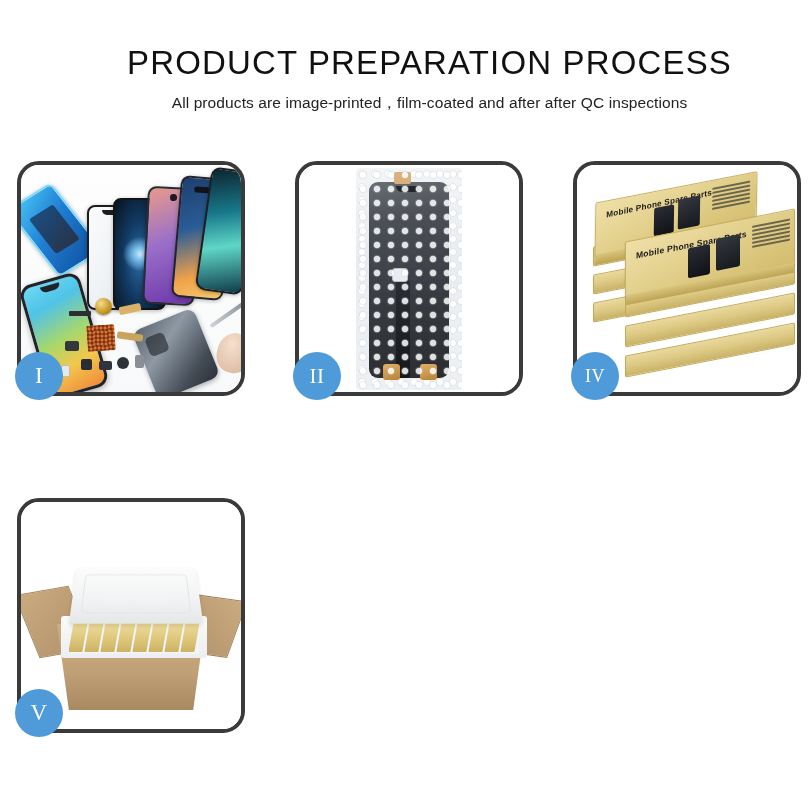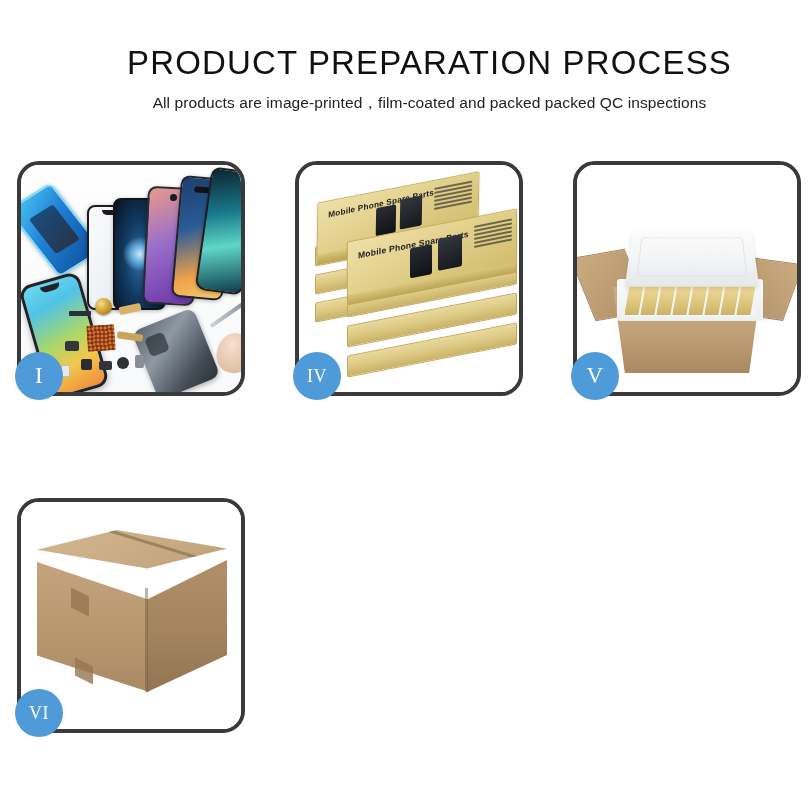--- a/index.html
+++ b/index.html
@@ -427,21 +427,21 @@
   .bx-tape-b { position:absolute; left:38px; top:132px; width:18px; height:18px; background:rgba(150,118,80,.8); transform: skewY(27deg); border-radius:1px;}
   .bx-edge { position:absolute; left:108px; top:58px; width:3px; height:104px; background:rgba(110,88,60,.45); }
 </style>
 </head>
 <body>
 
 <div class="page">
 
   <div class="header">
     <div class="title">PRODUCT PREPARATION PROCESS</div>
-    <div class="subtitle">All products are image-printed，film-coated and packed packed QC inspections</div>
+    <div class="subtitle">All products are image-printed，film-coated and after after QC inspections</div>
   </div>
 
   <div class="grid">
 
     <div class="panel">
       <div class="panel-inner p1">
         <div class="ph ph-blue-tilt"></div>
         <div class="ph ph-glass"></div>
         <div class="ph ph-dark"></div>
         <div class="ph ph-purple"></div>
@@ -459,20 +459,34 @@
         <div class="part chip-d"></div>
         <div class="part chip-e"></div>
         <div class="part chip-f"></div>
         <div class="part chip-g"></div>
         <div class="part tweezer"></div>
         <div class="part finger"></div>
       </div>
       <div class="badge narrow">I</div>
     </div>
 
+    <div class="panel">
+      <div class="panel-inner p2">
+        <div class="bag">
+          <div class="bag-screen"></div>
+          <div class="bag-flex"></div>
+          <div class="bag-conn-a"></div>
+          <div class="bag-conn-b"></div>
+          <div class="bag-conn-c"></div>
+          <div class="bag-tape"></div>
+          <div class="bag-overlay"></div>
+        </div>
+      </div>
+      <div class="badge">II</div>
+    </div>
 
 
     <div class="panel">
       <div class="panel-inner p4">
         <div class="stack">
           <div class="slab slab-l1"></div>
           <div class="slab slab-l2"></div>
           <div class="slab slab-l3"></div>
 
           <div class="gbox gb-top">
@@ -532,30 +546,15 @@
                 <span></span>
                 <span></span>
             </div>
           </div>
           <div class="foam-lid"></div>
         </div>
       </div>
       <div class="badge narrow">V</div>
     </div>
 
-    <div class="panel">
-      <div class="panel-inner p6">
-        <div class="bx">
-          <div class="bx-top">
-            <div class="bx-seam"></div>
-          </div>
-          <div class="bx-left"></div>
-          <div class="bx-right"></div>
-          <div class="bx-edge"></div>
-          <div class="bx-tape-a"></div>
-          <div class="bx-tape-b"></div>
-        </div>
-      </div>
-      <div class="badge wide">VI</div>
-    </div>
 
   </div>
 </div>
 
 </body></html>

